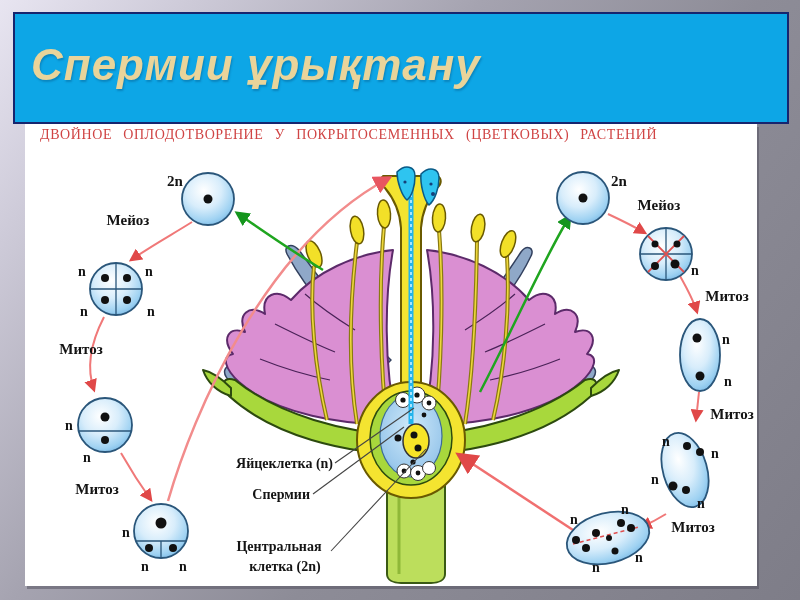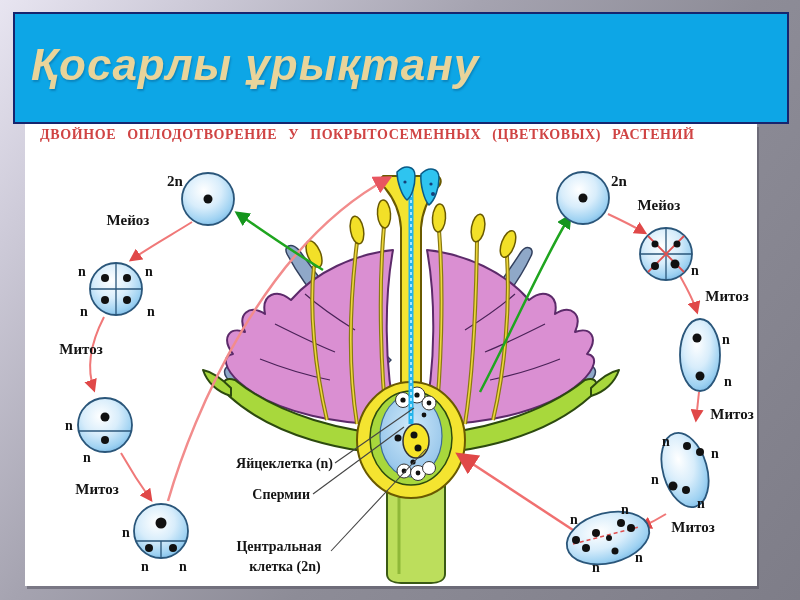--- a/index.html
+++ b/index.html
@@ -19,35 +19,35 @@
     letter-spacing:1px; white-space:nowrap;
     text-shadow:1px 2px 2px rgba(0,40,80,.25);
   }
   #content-panel{
     position:absolute; left:25px; top:124px; width:732px; height:462px;
     background:#ffffff; box-shadow:2px 3px 0 rgba(80,78,92,.5);
   }
   #diagram-heading{
     position:absolute; left:15px; top:3px; width:714px; height:18px;
     overflow:hidden; white-space:nowrap;
-    font-family:"Liberation Serif",serif; font-weight:bold; font-size:14px;
+    font-family:"Liberation Serif",serif; font-weight:normal; font-size:14px;
     color:#d04444; letter-spacing:.6px; word-spacing:7px;
   }
   #diagram-svg{position:absolute; left:0; top:0;}
   text.lbl{font-family:"Liberation Serif",serif; font-weight:bold; fill:#141414;}
   text.s15{font-size:15px;}
   text.s14{font-size:14px;}
 </style>
 </head>
 <body>
 
 <div id="slide">
 
   <div id="title-bar">
-    <div id="title-text">Қосарлы ұрықтану</div>
+    <div id="title-text">Спермии ұрықтану</div>
   </div>
 
   <div id="content-panel">
     <div id="diagram-heading">ДВОЙНОЕ ОПЛОДОТВОРЕНИЕ У ПОКРЫТОСЕМЕННЫХ (ЦВЕТКОВЫХ) РАСТЕНИЙ</div>
 
     <svg id="diagram-svg" width="732" height="462" viewBox="0 0 732 462" xmlns="http://www.w3.org/2000/svg">
       <defs>
         <radialGradient id="cellG" cx="42%" cy="34%" r="75%">
           <stop offset="0%" stop-color="#ffffff"></stop>
           <stop offset="45%" stop-color="#d8edfb"></stop>

